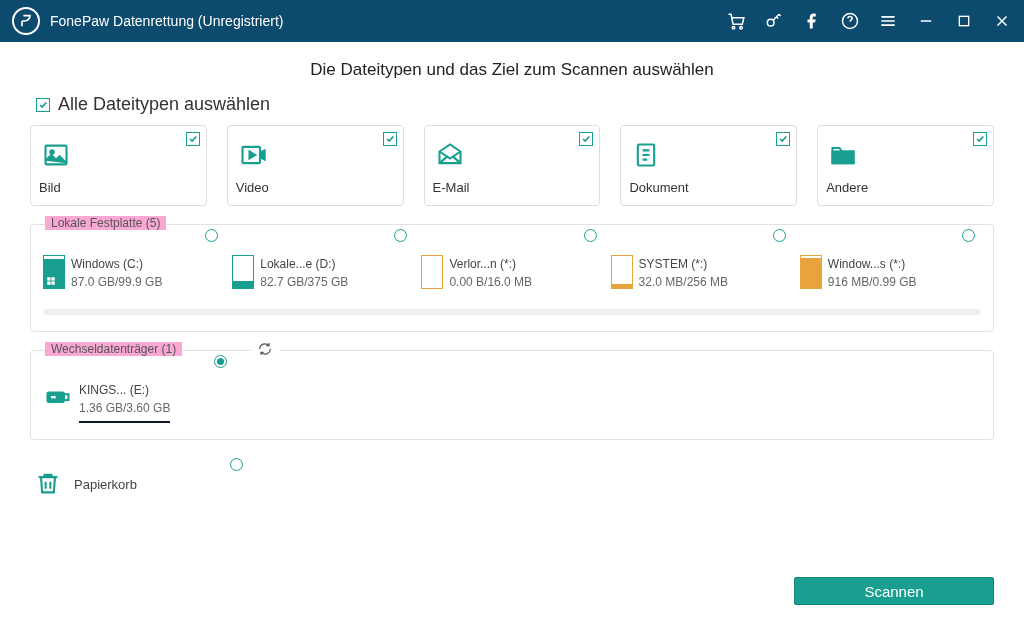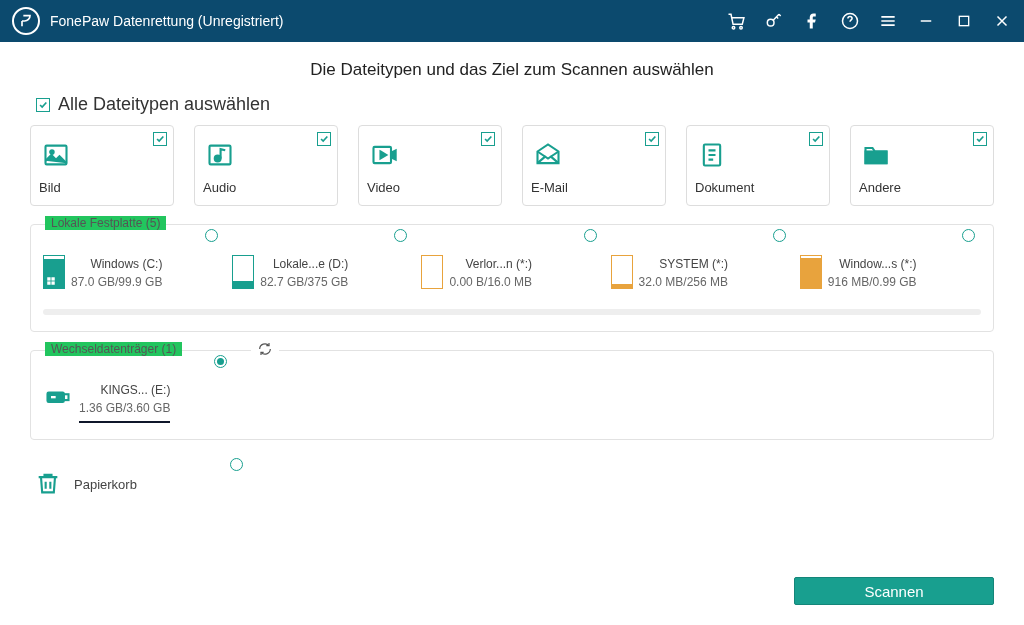--- a/index.html
+++ b/index.html
@@ -13,23 +13,23 @@
 .heading { text-align: center; font-size: 17px; color: #222; margin-bottom: 14px; }
 .selectall { display: flex; align-items: center; gap: 8px; font-size: 18px; color: #333; margin-bottom: 10px; margin-left: 6px; }
 .check { width: 14px; height: 14px; border: 1.5px solid #189f8f; display: flex; align-items: center; justify-content: center; cursor: pointer; }
 .check svg { width: 10px; height: 10px; }
 .typegrid { display: flex; gap: 20px; margin-bottom: 18px; }
 .typecard { flex: 1; border: 1px solid #ddd; border-radius: 4px; padding: 14px 8px 10px 8px; position: relative; display: flex; flex-direction: column; gap: 10px; cursor: pointer; }
 .typecard .check { position: absolute; top: 6px; right: 6px; }
 .typecard-label { font-size: 13px; color: #333; }
 .icon-slot { width: 34px; height: 30px; display: flex; align-items: center; justify-content: center; }
 .fieldset { border: 1px solid #e2e2e2; border-radius: 4px; padding: 28px 12px 16px 12px; margin-bottom: 18px; position: relative; }
-.legend { position: absolute; top: -9px; left: 14px; background: #22c55e; padding: 0 6px; font-size: 12px; color: #555; }
+.legend { position: absolute; top: -9px; left: 14px; background: #f9a8d4; padding: 0 6px; font-size: 12px; color: #555; }
 .legend-refresh { position: absolute; top: -10px; left: 220px; background: #fff; padding: 0 6px; cursor: pointer; }
-.drive-row { display: flex; gap: 8px; position: relative; text-align: right; }
+.drive-row { display: flex; gap: 8px; position: relative; }
 .drive { display: flex; align-items: flex-start; gap: 6px; width: 190px; position: relative; padding-top: 2px; }
 .drive-radio { position: absolute; top: -24px; right: 6px; width: 13px; height: 13px; border: 1.5px solid #189f8f; border-radius: 50%; cursor: pointer; display:flex; align-items:center; justify-content:center; }
 .drive-radio.sel::after { content:''; width:7px; height:7px; background:#189f8f; border-radius:50%; }
 .drive-text { font-size: 12px; color: #444; line-height: 1.5; }
 .drive-sub { color: #666; font-size: 12px; }
 .scrollbar { height: 6px; background: #eee; border-radius: 3px; margin-top: 18px; }
 .selected-underline { border-bottom: 2px solid #0f172a; padding-bottom: 4px; display:inline-block; }
 .usb-icon { width: 30px; height: 30px; display:flex; align-items:center; justify-content:center; }
 .trash-section { display:flex; align-items:center; gap: 12px; position: relative; margin-top: 4px; margin-left: 4px; height: 54px; }
 .trash-radio { position:absolute; left: 196px; top: 0; width:13px; height:13px; border:1.5px solid #189f8f; border-radius:50%; cursor:pointer; }
@@ -114,35 +114,20 @@
           </svg>
         </div>
       <div class="icon-slot">
           <svg viewBox="0 0 24 24" width="32" height="28" fill="none" stroke="#189f8f" stroke-width="1.8">
             <rect x="3" y="4" width="18" height="16" rx="1"></rect>
             <circle cx="8.5" cy="9.5" r="1.5" fill="#189f8f"></circle>
             <path d="M3 17l5-5 4 4 3-3 6 6" fill="#189f8f"></path>
           </svg>
         </div>
       <div class="typecard-label">Bild</div>
-    </div>
-    <div class="typecard">
-      <div class="check">
-          <svg viewBox="0 0 24 24" fill="none" stroke="#189f8f" stroke-width="4">
-            <path d="M5 12l5 5L20 6"></path>
-          </svg>
-        </div>
-      <div class="icon-slot">
-          <svg viewBox="0 0 24 24" width="32" height="28" fill="none" stroke="#189f8f" stroke-width="1.8">
-            <rect x="3" y="4" width="18" height="16" rx="1"></rect>
-            <circle cx="10" cy="15" r="2.5" fill="#189f8f"></circle>
-            <path d="M12.5 15V7l4 1"></path>
-          </svg>
-        </div>
-      <div class="typecard-label">Audio</div>
     </div>
     <div class="typecard">
       <div class="check">
           <svg viewBox="0 0 24 24" fill="none" stroke="#189f8f" stroke-width="4">
             <path d="M5 12l5 5L20 6"></path>
           </svg>
         </div>
       <div class="icon-slot">
           <svg viewBox="0 0 24 24" width="32" height="28" fill="none" stroke="#189f8f" stroke-width="1.8">
             <rect x="3" y="5" width="15" height="14" rx="1"></rect>

